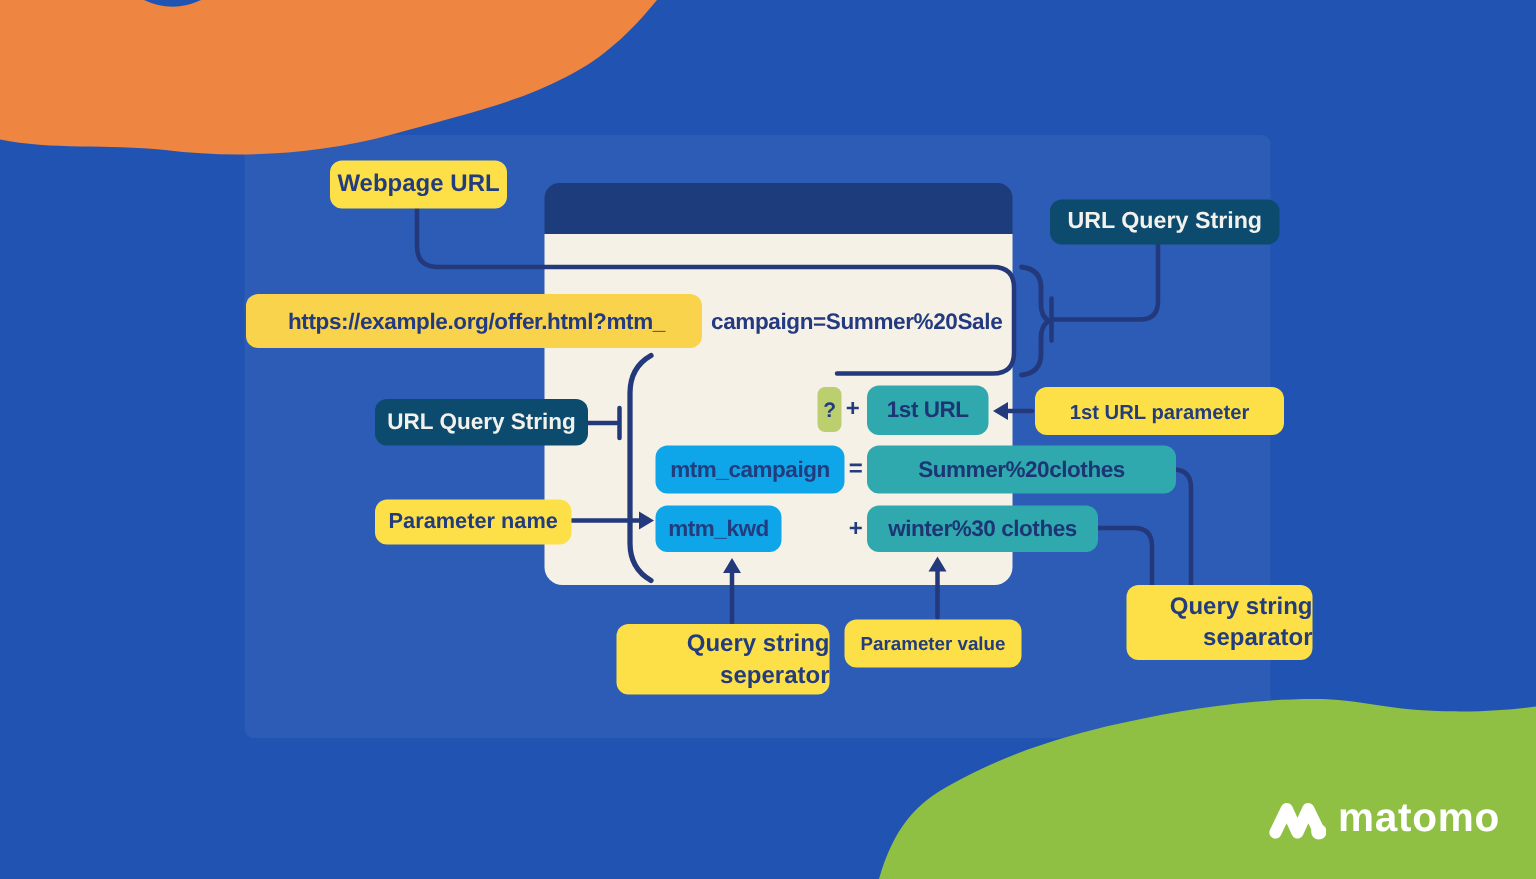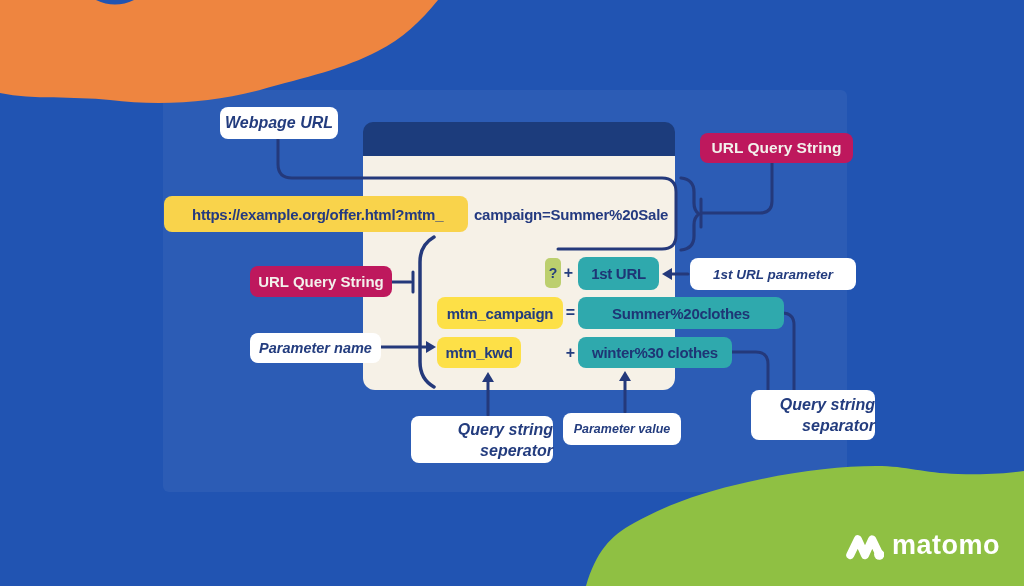--- a/index.html
+++ b/index.html
@@ -10,26 +10,26 @@
   }
   .abs{position:absolute;}
   svg{display:block;}
   
   #panel{left:163px;top:90px;width:684px;height:402px;background:rgba(255,255,255,0.05);border-radius:6px;}
   
   #win{left:363px;top:122px;width:312px;height:268px;}
   #win-header{left:0;top:0;width:312px;height:34px;background:#1c3c7c;border-radius:10px 10px 0 0;}
   #win-body{left:0;top:34px;width:312px;height:234px;background:#f6f1e7;border-radius:0 0 12px 12px;}
   
-  .wlabel{background:#ffffff;border-radius:8px;color:#233c7e;display:flex;align-items:center;justify-content:center;text-align:center;font-style:italic;}
-  .nlabel{background:#be185d;border-radius:8px;color:#f3f1ec;display:flex;align-items:center;justify-content:center;}
+  .wlabel{background:#fde047;border-radius:8px;color:#233c7e;display:flex;align-items:center;justify-content:center;text-align:center;}
+  .nlabel{background:#0c4a6e;border-radius:8px;color:#f3f1ec;display:flex;align-items:center;justify-content:center;}
   .twoline{flex-direction:column;align-items:flex-end;justify-content:center;padding-left:14px;box-sizing:border-box;text-align:left;line-height:21px;font-size:16px;margin-left:38px;}
   
   .chip{border-radius:8px;color:#233c7e;display:flex;align-items:center;justify-content:center;font-size:15px;letter-spacing:-0.3px;white-space:nowrap;}
-  .chip.yellow{background:#fde047;}
+  .chip.yellow{background:#0ea5e9;}
   .chip.teal{background:#2fa9ad;color:#1e3575;}
   .chip.lgreen{background:#bccf6e;border-radius:5px;}
   .op{color:#233c7e;display:flex;align-items:center;justify-content:center;font-size:16px;}
   #url-chip{left:164px;top:196px;width:304px;height:36px;background:#f9d34b;border-radius:8px;display:flex;align-items:center;padding-left:28px;box-sizing:border-box;font-size:15px;letter-spacing:-0.25px;color:#243a80;white-space:nowrap;}
   #url-rest{left:474px;top:196px;height:36px;display:flex;align-items:center;font-size:15px;letter-spacing:-0.25px;color:#243a80;white-space:nowrap;}
   
   #logo{left:846px;top:531px;display:flex;align-items:center;gap:8px;}
   #logo-text{color:#ffffff;font-size:27px;letter-spacing:0.5px;line-height:1;}
 </style>
 </head>

